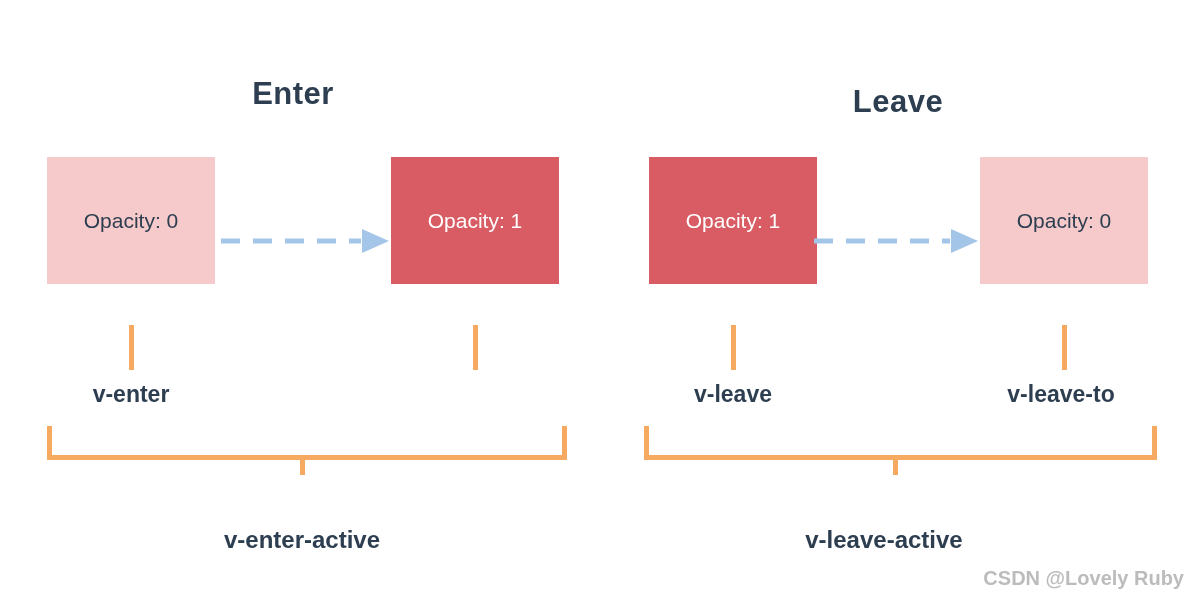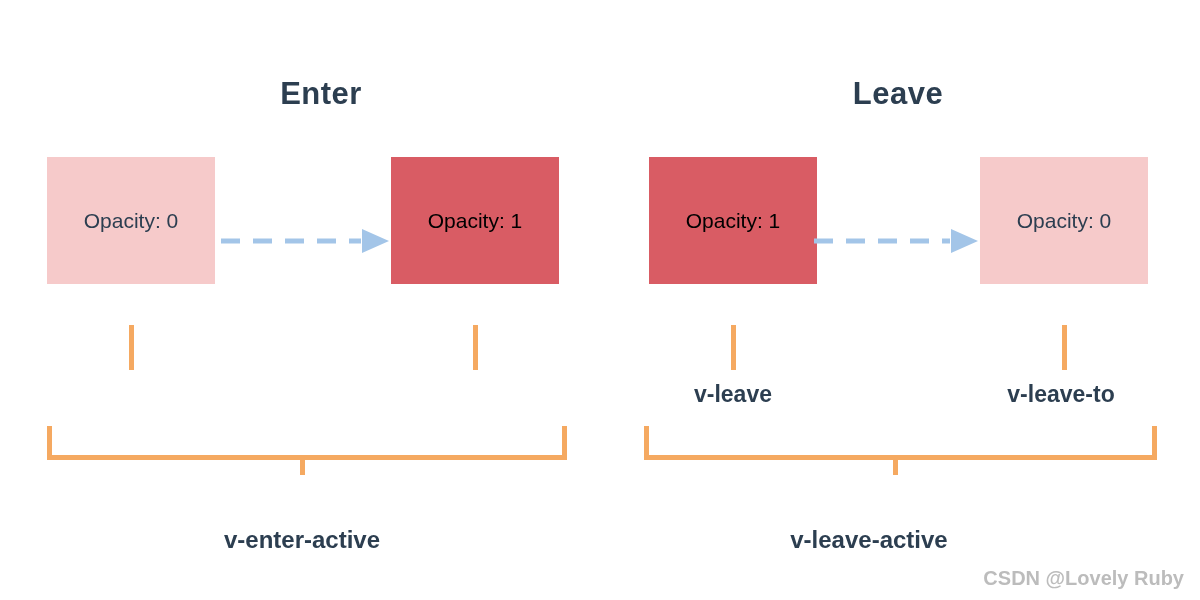--- a/index.html
+++ b/index.html
@@ -17,35 +17,35 @@
   }
   .panel-title {
     position: absolute;
     top: 76px;
     font-size: 31px;
     font-weight: bold;
     color: var(--navy, #2c3e50);
     text-align: center;
     letter-spacing: 0.5px;
   }
-  .title-enter { left: 65px;  width: 512px; }
-  .title-leave { left: 648px; width: 500px; }
+  .title-enter { left: 37px;  width: 512px; }
+  .title-leave { left: 648px; width: 500px; margin-top: 8px; }
 
   .state-box {
     position: absolute;
     top: 157px;
     width: 168px;
     height: 127px;
     display: flex;
     align-items: center;
     justify-content: center;
     font-size: 21px;
   }
   .state-box.faded { background: var(--pink, #f6caca); color: var(--navy, #2c3e50); }
-  .state-box.solid { background: var(--red,  #d95c64); color: #000000; }
+  .state-box.solid { background: var(--red,  #d95c64); color: #ffffff; }
   .box-enter-start { left: 47px;  }
   .box-enter-end   { left: 391px; }
   .box-leave-start { left: 649px; }
   .box-leave-end   { left: 980px; }
 
   .arrow-svg {
     position: absolute;
     top: 225px;
     height: 32px;
   }
@@ -96,21 +96,21 @@
     position: absolute;
     top: 483px;
     width: 360px;
     font-size: 24px;
     font-weight: bold;
     color: var(--navy, #2c3e50);
     text-align: center;
     margin-top: 43px;
   }
   .active-enter { left: 122px; }
-  .active-leave { left: 689px; }
+  .active-leave { left: 704px; }
 
   .watermark {
     position: absolute;
     top: 567px;
     right: 16px;
     font-size: 20px;
     color: var(--watermark-gray, #bcbcbc);
     font-weight: bold;
   }
 </style>
@@ -130,20 +130,21 @@
     <polygon points="143,4 170,16 143,28" fill="#a3c5e8"></polygon>
   </svg>
 
   <div class="state-box solid box-enter-end">
     <span>Opacity: 1</span>
   </div>
 
   <div class="stem stem-box stem-enter-start"></div>
   <div class="stem stem-box stem-enter-end"></div>
 
+  <div class="class-label lbl-enter-start">v-enter</div>
 
   <div class="bracket bracket-enter"></div>
   <div class="stem bracket-stem bstem-enter"></div>
 
   <div class="active-label active-enter">v-enter-active</div>
 
   <div class="panel-title title-leave">Leave</div>
 
   <div class="state-box solid box-leave-start">
     <span>Opacity: 1</span>

